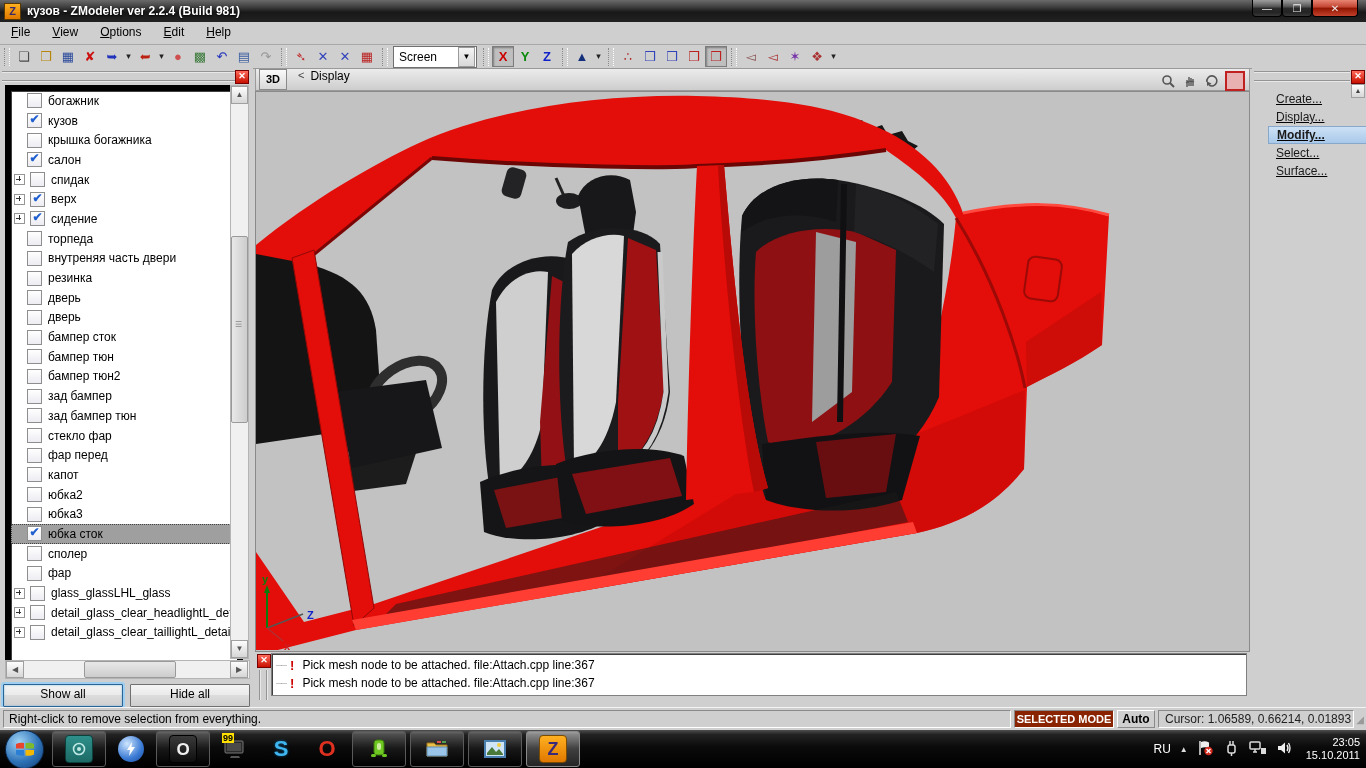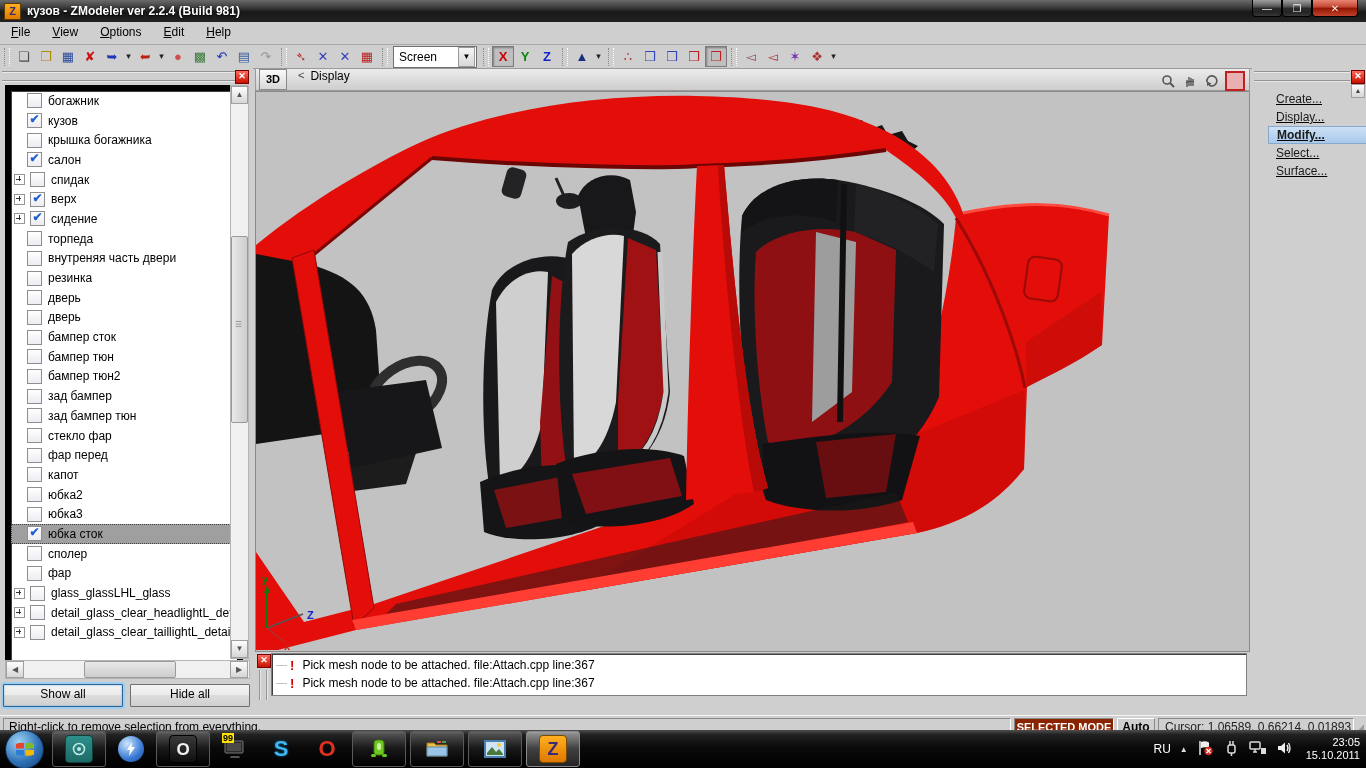--- a/index.html
+++ b/index.html
@@ -93,21 +93,21 @@
   
   #logpanel{left:255px;top:652px;width:995px;height:55px;background:#cfcfcf;}
   #log-close{position:absolute;left:2px;top:2px;}
   #log-grip{position:absolute;left:4px;top:18px;width:5px;height:30px;border-left:2px groove #e8e8e8;border-right:2px groove #e8e8e8;}
   #logbox{position:absolute;left:16px;top:1px;width:976px;height:43px;background:#fff;
     border:1px solid #808080;box-shadow:inset 1px 1px 0 #404040;padding:2px 0 0 4px;box-sizing:border-box;}
   .log-line{height:18px;display:flex;align-items:center;font-size:12px;}
   .log-tree{color:#9a9a9a;font-size:10px;margin-right:2px;letter-spacing:-1px;}
   .log-bang{color:#cc0000;font-weight:bold;margin:0 8px 0 2px;font-size:13px;}
   
-  #statusbar{left:0;top:707px;width:1366px;height:23px;background:#cfcfcf;border-top:1px solid #f4f4f4;margin-top:8px;}
+  #statusbar{left:0;top:707px;width:1366px;height:23px;background:#cfcfcf;border-top:1px solid #f4f4f4;}
   .sunken{border:1px solid;border-color:#8a8a8a #fff #fff #8a8a8a;height:18px;line-height:17px;box-sizing:border-box;}
   #status-hint{position:absolute;left:3px;top:2px;width:1008px;padding-left:5px;}
   #status-mode{position:absolute;left:1014px;top:2px;width:100px;background:#8a2400;color:#fff;
     font-weight:bold;text-align:center;font-size:11px;}
   #status-auto{position:absolute;left:1117px;top:2px;width:38px;text-align:center;font-weight:bold;
     border:1px solid;border-color:#fff #8a8a8a #8a8a8a #fff;height:18px;line-height:16px;box-sizing:border-box;}
   #status-cursor{position:absolute;left:1158px;top:2px;width:196px;padding-left:6px;color:#222;}
   #status-grip{position:absolute;right:2px;top:6px;color:#9a9a9a;font-size:10px;}
   
   #taskbar{left:0;top:730px;width:1366px;height:38px;

